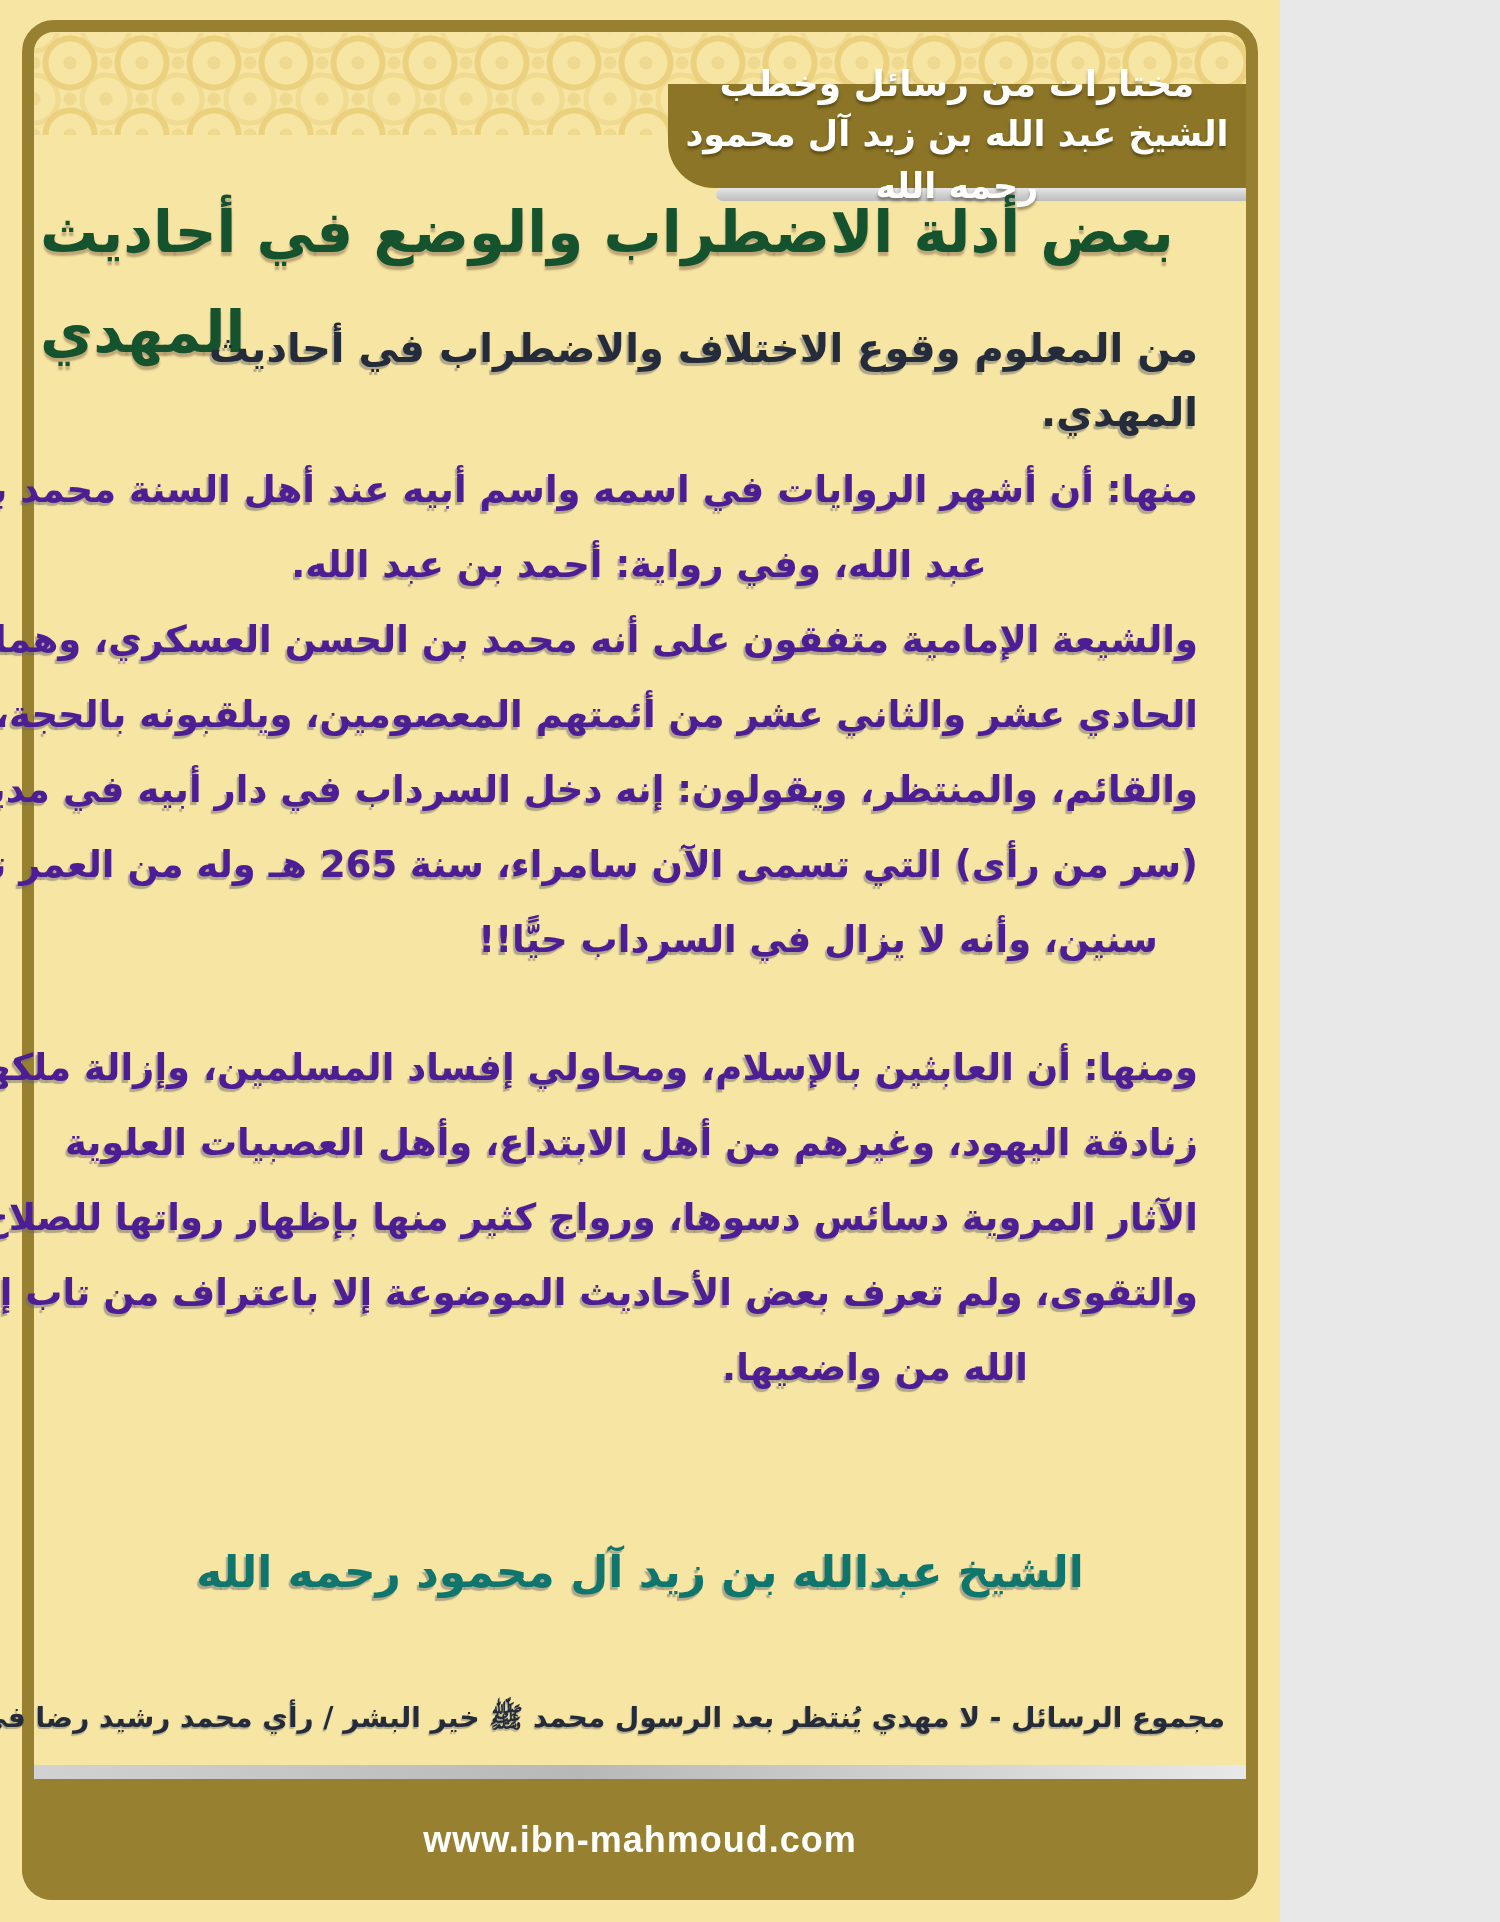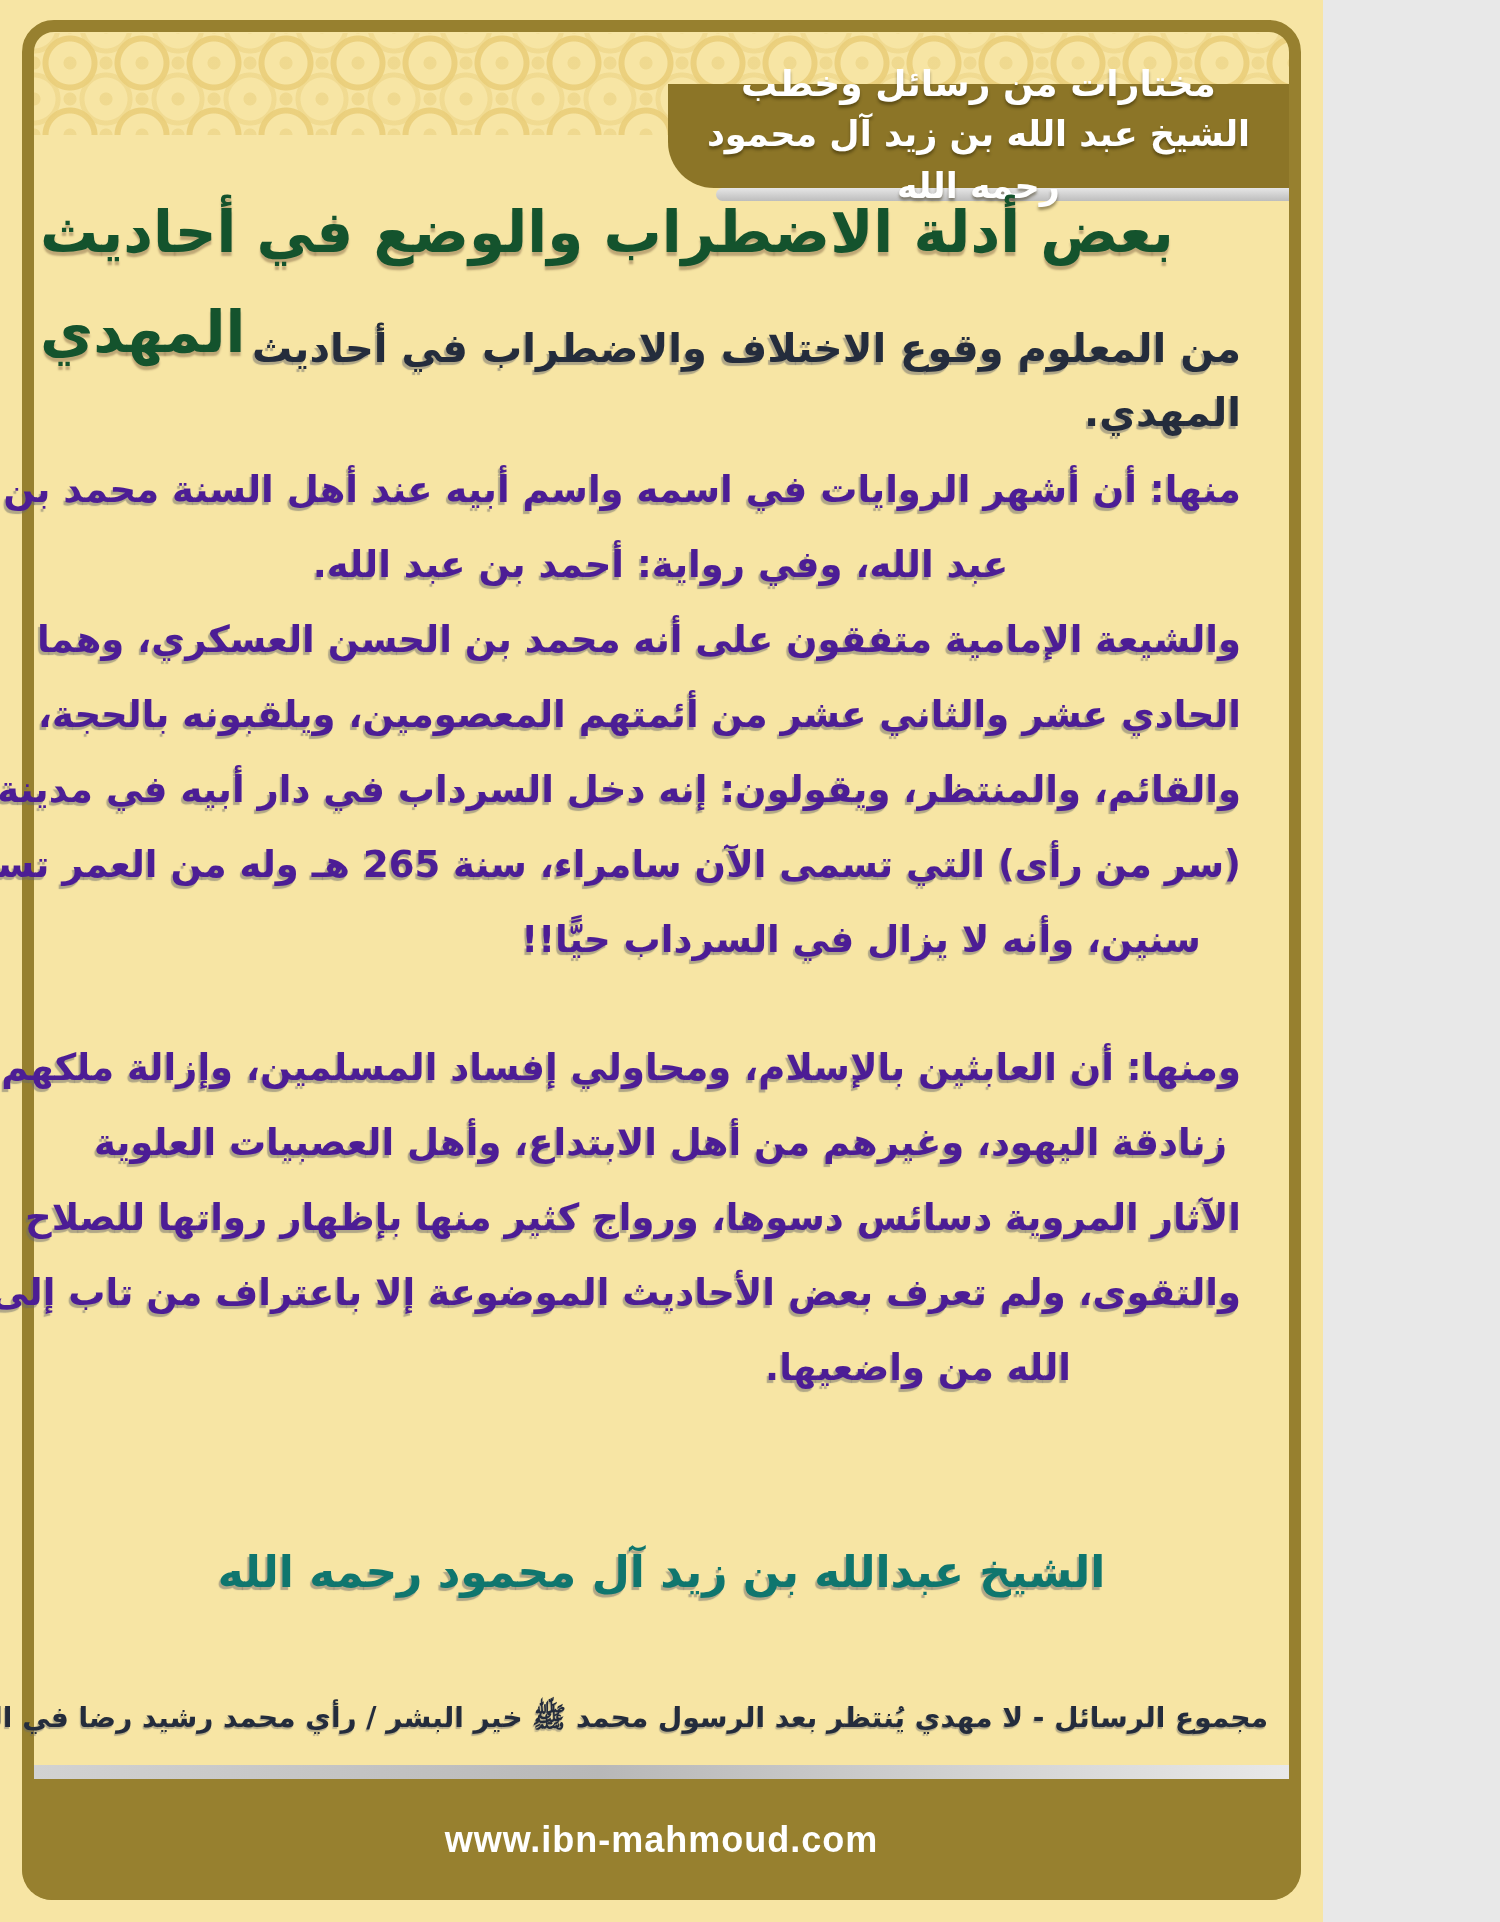--- a/index.html
+++ b/index.html
@@ -1,21 +1,20 @@
 <!DOCTYPE html>
 <html><head>
 <meta charset="utf-8">
 <style>
   html,body { margin:0; padding:0; }
   body { background:#e8e8e8; }
   .page {
     position:relative; width:1280px; height:1922px; overflow:hidden;
     background:#f7e5a4;
     font-family:"DejaVu Sans", sans-serif;
-    padding-left:43px;
   }
   
   .ornament-band {
     position:absolute; left:34px; right:34px; top:33px; height:102px; z-index:0;
     background-image:
       radial-gradient(circle, rgba(233,205,120,0) 21px, rgba(233,205,120,.85) 22px, rgba(233,205,120,.85) 27px, rgba(233,205,120,0) 28px),
       radial-gradient(circle, rgba(236,211,132,0) 21px, rgba(236,211,132,.6) 22px, rgba(236,211,132,.6) 26px, rgba(236,211,132,0) 27px),
       radial-gradient(circle, rgba(238,214,138,.8) 6px, rgba(238,214,138,0) 7px);
     background-size:72px 72px, 72px 72px, 36px 36px;
     background-position:0 -6px, 36px 30px, 18px 12px;

